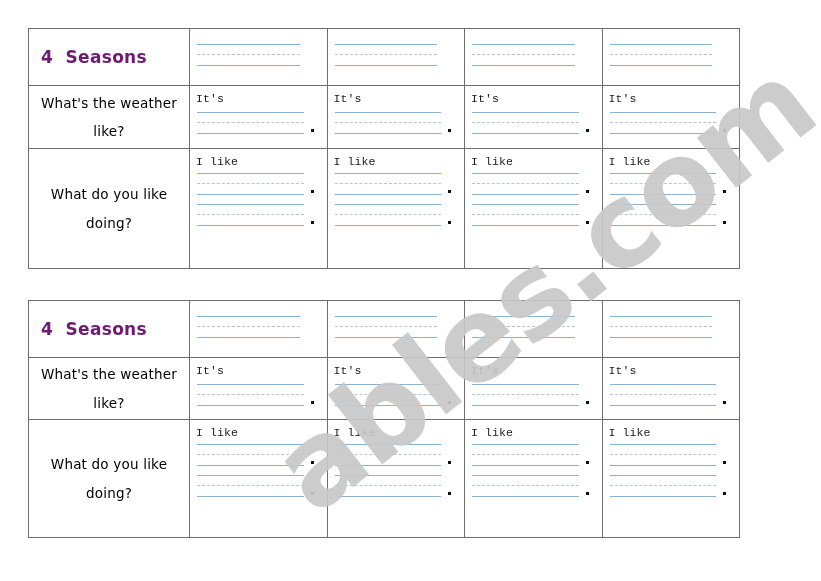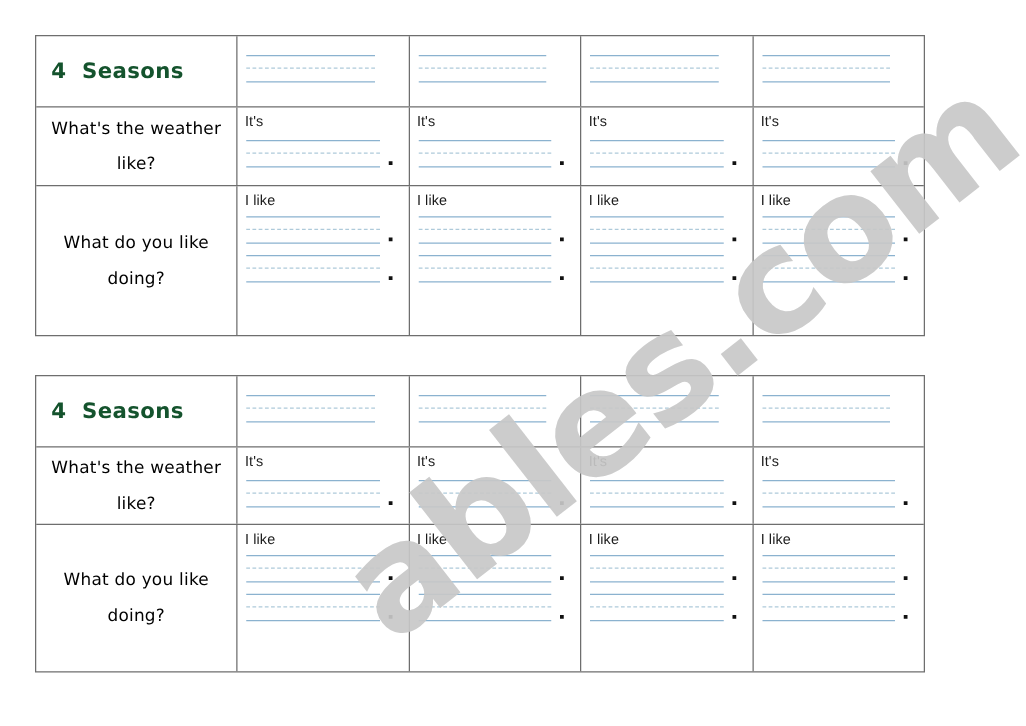--- a/index.html
+++ b/index.html
@@ -83,41 +83,41 @@
     font-weight: normal;
     font-size: 13.5px;
     color: #000000;
     line-height: 2.1;
     letter-spacing: 0.2px;
   }
   .title-text {
     font-family: "DejaVu Sans", sans-serif;
     font-weight: bold;
     font-size: 17px;
-    color: #14532d;
+    color: #701a75;
     letter-spacing: 0.3px;
     white-space: pre;
   }
   .label-cell.title-cell {
     justify-content: flex-start;
     padding-left: 12px;
   }
 
   .answer-cell {
     flex: 1 1 0;
     box-sizing: border-box;
     border-right: 1px solid #6e6e6e;
     position: relative;
     padding: 5px 9px 0 5px;
     overflow: hidden;
   }
   .answer-cell:last-child { border-right: none; }
 
   .prompt {
-    font-family: Liberation Sans, sans-serif;
+    font-family: Liberation Mono, monospace;
     font-size: 11.5px;
     color: #1a1a1a;
     line-height: 1.15;
     margin: 1px 0 3px 1px;
     letter-spacing: 0.1px;
   }
 
   
   .guide {
     position: relative;

